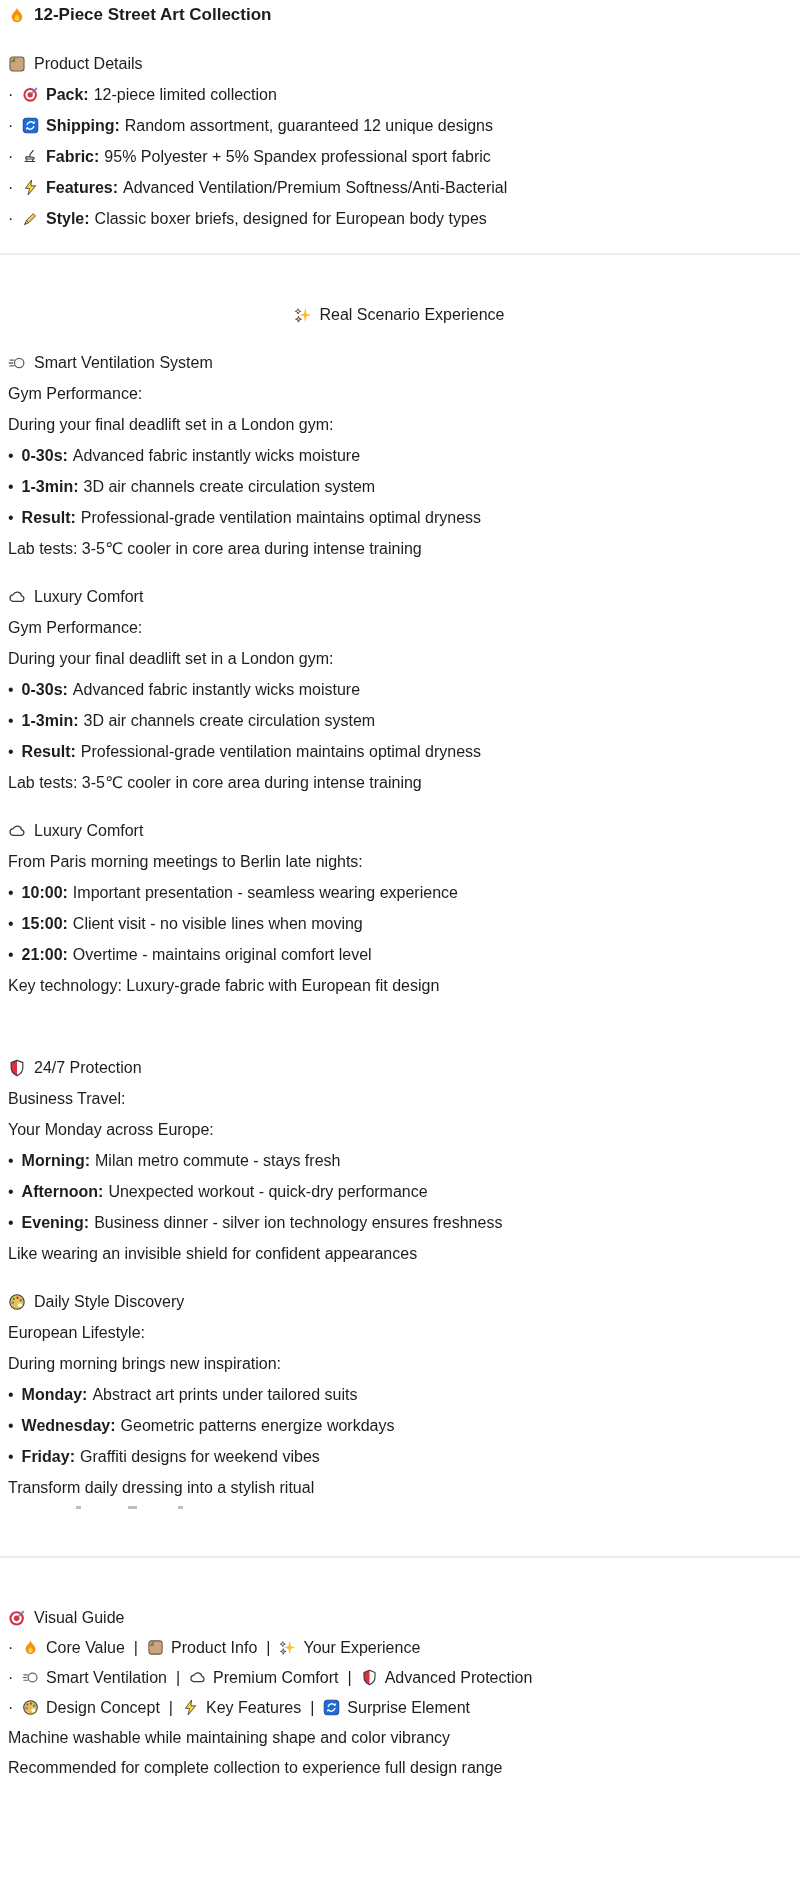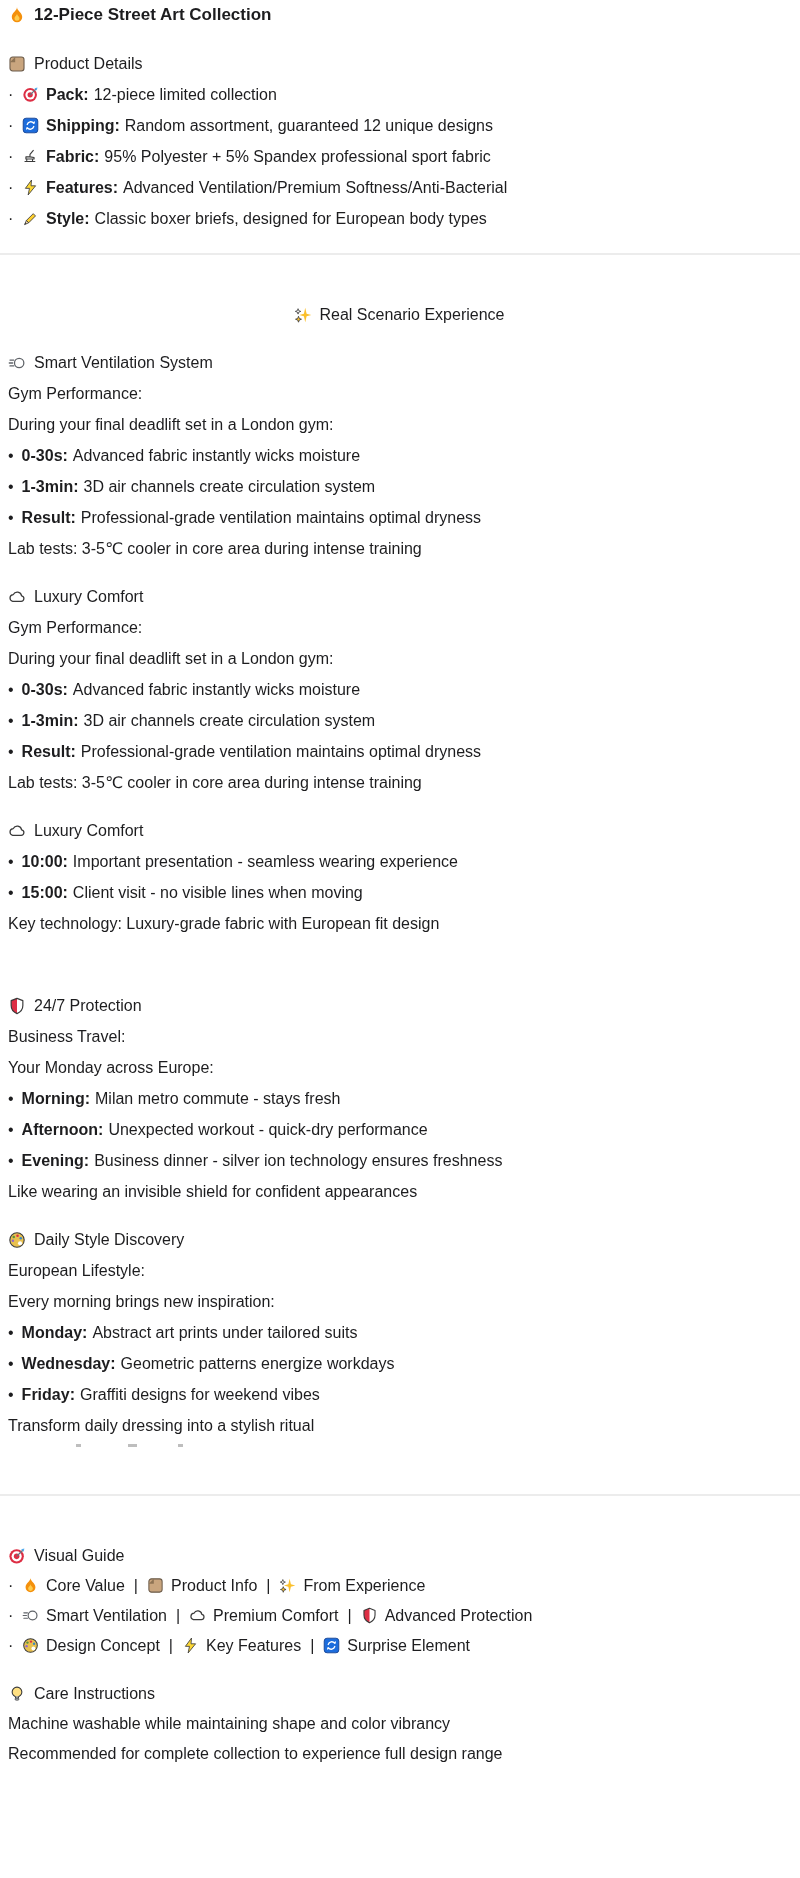--- a/index.html
+++ b/index.html
@@ -176,43 +176,45 @@
   <div class="p"><span class="bu">•</span><span class="b">0-30s:</span><span class="txt">Advanced fabric instantly wicks moisture</span></div>
   <div class="p"><span class="bu">•</span><span class="b">1-3min:</span><span class="txt">3D air channels create circulation system</span></div>
   <div class="p"><span class="bu">•</span><span class="b">Result:</span><span class="txt">Professional-grade ventilation maintains optimal dryness</span></div>
   <div class="p">Lab tests: 3-5℃ cooler in core area during intense training</div>
 
   <div class="h3">
     <svg class="ic">
         <use href="#i-cloud"></use>
       </svg><span>Luxury Comfort</span>
   </div>
+  <div class="p">From Paris morning meetings to Berlin late nights:</div>
   <div class="p"><span class="bu">•</span><span class="b">10:00:</span><span class="txt">Important presentation - seamless wearing experience</span></div>
   <div class="p"><span class="bu">•</span><span class="b">15:00:</span><span class="txt">Client visit - no visible lines when moving</span></div>
+  <div class="p"><span class="bu">•</span><span class="b">21:00:</span><span class="txt">Overtime - maintains original comfort level</span></div>
   <div class="p">Key technology: Luxury-grade fabric with European fit design</div>
 
   <div class="h3 gapxl">
     <svg class="ic">
         <use href="#i-shield"></use>
       </svg><span>24/7 Protection</span>
   </div>
   <div class="ctx">Business Travel:</div>
   <div class="p">Your Monday across Europe:</div>
   <div class="p"><span class="bu">•</span><span class="b">Morning:</span><span class="txt">Milan metro commute - stays fresh</span></div>
   <div class="p"><span class="bu">•</span><span class="b">Afternoon:</span><span class="txt">Unexpected workout - quick-dry performance</span></div>
   <div class="p"><span class="bu">•</span><span class="b">Evening:</span><span class="txt">Business dinner - silver ion technology ensures freshness</span></div>
   <div class="p">Like wearing an invisible shield for confident appearances</div>
 
   <div class="h3">
     <svg class="ic">
         <use href="#i-palette"></use>
       </svg><span>Daily Style Discovery</span>
   </div>
   <div class="ctx">European Lifestyle:</div>
-  <div class="p">Every morning brings new inspiration:</div>
+  <div class="p">During morning brings new inspiration:</div>
   <div class="p"><span class="bu">•</span><span class="b">Monday:</span><span class="txt">Abstract art prints under tailored suits</span></div>
   <div class="p"><span class="bu">•</span><span class="b">Wednesday:</span><span class="txt">Geometric patterns energize workdays</span></div>
   <div class="p"><span class="bu">•</span><span class="b">Friday:</span><span class="txt">Graffiti designs for weekend vibes</span></div>
   <div class="p">Transform daily dressing into a stylish ritual</div>
 
   <div class="clip">
       <span class="m1"></span>
       <span class="m2"></span>
       <span class="m3"></span>
     </div>
@@ -225,42 +227,37 @@
       </svg><span>Visual Guide</span>
   </div>
 
   <div class="vg">
     <span class="dot">·</span><svg class="ic-s">
         <use href="#i-fire"></use>
       </svg><span>Core Value</span><span class="pipe">|</span><svg class="ic-s">
         <use href="#i-notebook"></use>
       </svg><span>Product Info</span><span class="pipe">|</span><svg class="ic-s">
         <use href="#i-sparkles"></use>
-      </svg><span>From Experience</span>
+      </svg><span>Your Experience</span>
   </div>
   <div class="vg">
     <span class="dot">·</span><svg class="ic-s">
         <use href="#i-dash"></use>
       </svg><span>Smart Ventilation</span><span class="pipe">|</span><svg class="ic-s">
         <use href="#i-cloud"></use>
       </svg><span>Premium Comfort</span><span class="pipe">|</span><svg class="ic-s">
         <use href="#i-shield"></use>
       </svg><span>Advanced Protection</span>
   </div>
   <div class="vg">
     <span class="dot">·</span><svg class="ic-s">
         <use href="#i-palette"></use>
       </svg><span>Design Concept</span><span class="pipe">|</span><svg class="ic-s">
         <use href="#i-bolt"></use>
       </svg><span>Key Features</span><span class="pipe">|</span><svg class="ic-s">
         <use href="#i-sync"></use>
       </svg><span>Surprise Element</span>
   </div>
 
-  <div class="h2">
-    <svg class="ic">
-        <use href="#i-bulb"></use>
-      </svg><span>Care Instructions</span>
-  </div>
   <div class="p care-line">Machine washable while maintaining shape and color vibrancy</div>
   <div class="p care-line">Recommended for complete collection to experience full design range</div>
 
 </div>
 
 </body></html>

